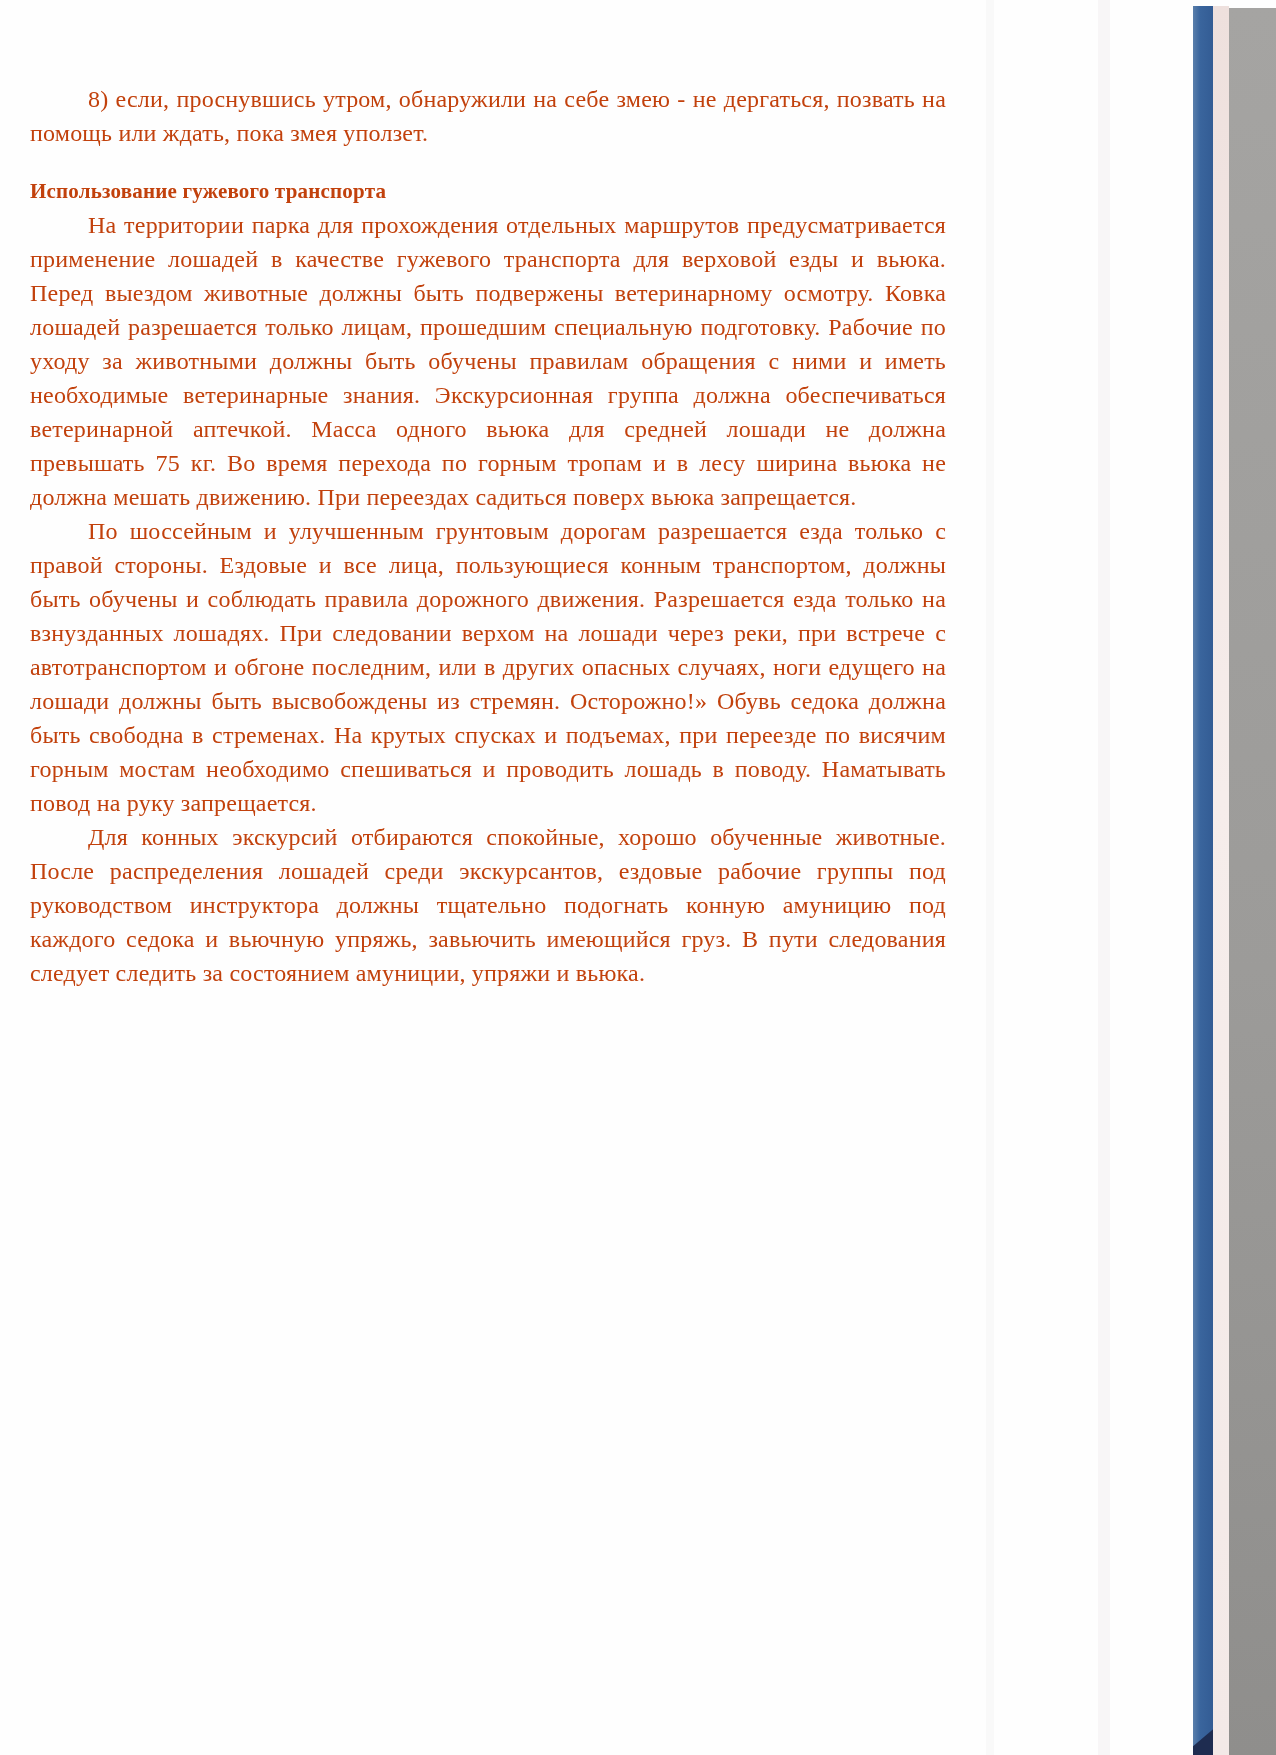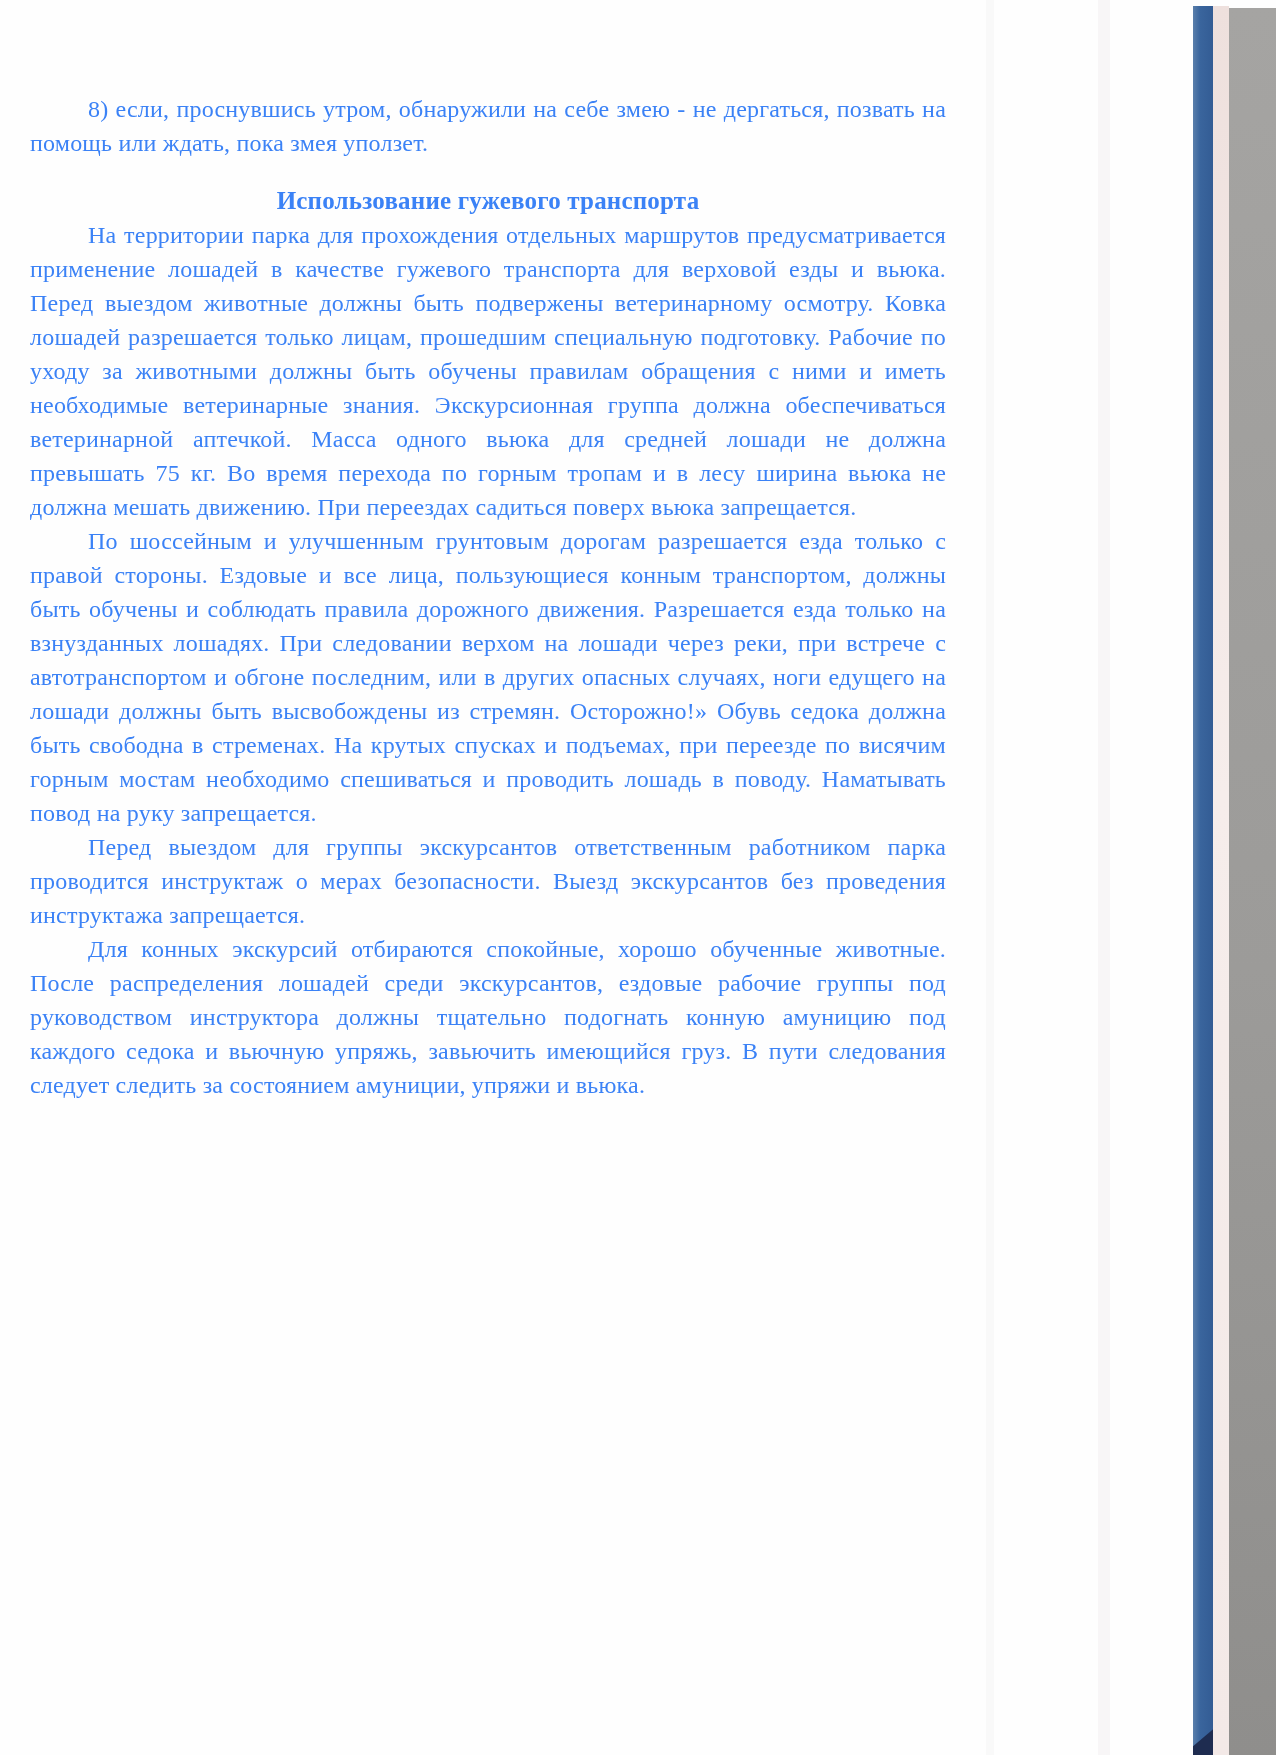--- a/index.html
+++ b/index.html
@@ -21,41 +21,40 @@
     left: 0;
     top: 0;
     width: 1211px;
     height: 1755px;
     background: #fefefe;
   }
 
   .text-column {
     position: absolute;
     left: 30px;
-    top: 92px;
+    top: 82px;
     width: 916px;
-    color: #3b82f6;
+    color: #c2410c;
     font-size: 24px;
     line-height: 34px;
     text-align: justify;
   }
 
   .text-column p {
     margin: 0;
     text-indent: 58px;
     text-align: justify;
     letter-spacing: 0.2px;
   }
 
   .text-column h2 {
     margin: 24px 0 0 0;
-    font-size: 25px;
+    font-size: 21px;
     line-height: 34px;
     font-weight: bold;
-    text-align: center;
     text-indent: 0;
     letter-spacing: 0.2px;
   }
 
   
   .scan-streak-1 {
     position: absolute;
     left: 1098px;
     top: 0;
     width: 12px;
@@ -113,21 +112,20 @@
 
 <div class="paper">
   <div class="scan-streak-2"></div>
   <div class="scan-streak-1"></div>
 
   <div class="text-column">
     <p>8) если, проснувшись утром, обнаружили на себе змею - не дергаться, позвать на помощь или ждать, пока змея уползет.</p>
     <h2>Использование гужевого транспорта</h2>
     <p>На территории парка для прохождения отдельных маршрутов предусматривается применение лошадей в качестве гужевого транспорта для верховой езды и вьюка. Перед выездом животные должны быть подвержены ветеринарному осмотру. Ковка лошадей разрешается только лицам, прошедшим специальную подготовку. Рабочие по уходу за животными должны быть обучены правилам обращения с ними и иметь необходимые ветеринарные знания. Экскурсионная группа должна обеспечиваться ветеринарной аптечкой. Масса одного вьюка для средней лошади не должна превышать 75 кг. Во время перехода по горным тропам и в лесу ширина вьюка не должна мешать движению. При переездах садиться поверх вьюка запрещается.</p>
     <p>По шоссейным и улучшенным грунтовым дорогам разрешается езда только с правой стороны. Ездовые и все лица, пользующиеся конным транспортом, должны быть обучены и соблюдать правила дорожного движения. Разрешается езда только на взнузданных лошадях. При следовании верхом на лошади через реки, при встрече с автотранспортом и обгоне последним, или в других опасных случаях, ноги едущего на лошади должны быть высвобождены из стремян. Осторожно!» Обувь седока должна быть свободна в стременах. На крутых спусках и подъемах, при переезде по висячим горным мостам необходимо спешиваться и проводить лошадь в поводу. Наматывать повод на руку запрещается.</p>
-    <p>Перед выездом для группы экскурсантов ответственным работником парка проводится инструктаж о мерах безопасности. Выезд экскурсантов без проведения инструктажа запрещается.</p>
     <p>Для конных экскурсий отбираются спокойные, хорошо обученные животные. После распределения лошадей среди экскурсантов, ездовые рабочие группы под руководством инструктора должны тщательно подогнать конную амуницию под каждого седока и вьючную упряжь, завьючить имеющийся груз. В пути следования следует следить за состоянием амуниции, упряжи и вьюка.</p>
   </div>
 </div>
 
 <div class="cover-edge"></div>
 <div class="cover-edge-corner"></div>
 <div class="page-stack-edge"></div>
 <div class="scanner-bg"></div>
 
 </body></html>

